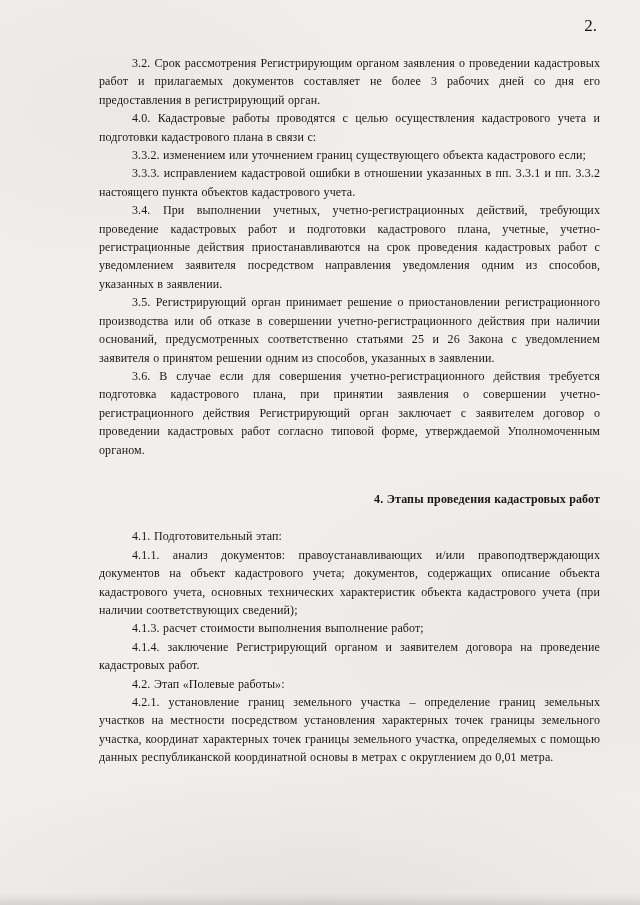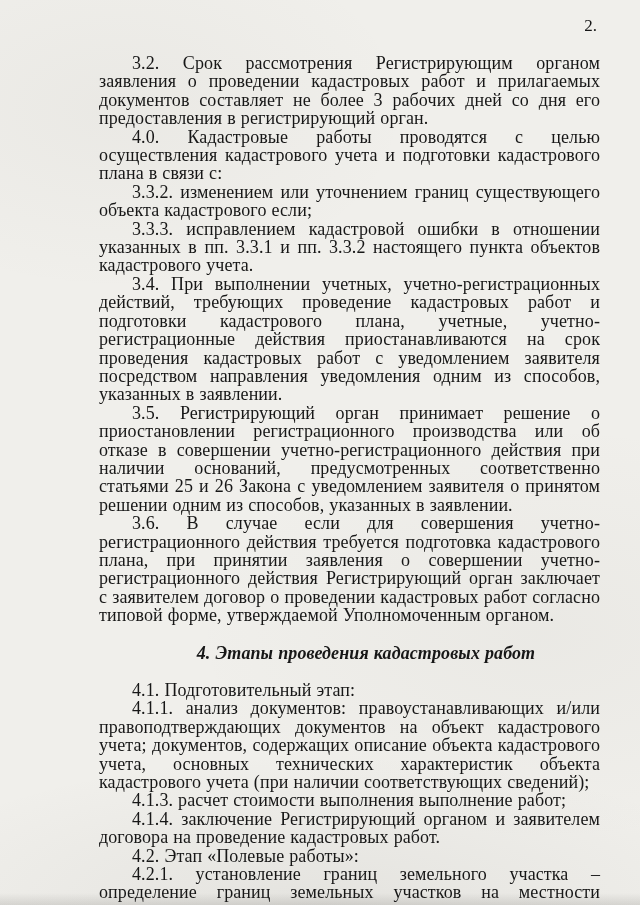--- a/index.html
+++ b/index.html
@@ -27,33 +27,32 @@
   }
   .page-number {
     text-align: right;
     font-size: 17px;
     line-height: 20px;
     padding-right: 3px;
     margin: 0 0 18px 0;
   }
   .doc p {
     margin: 0;
-    font-size: 18px;
+    font-size: 12px;
     line-height: 18.4px;
     text-align: justify;
     text-indent: 33px;
     word-spacing: 0.4px;
     letter-spacing: 0.1px;
   }
   .doc p.section-heading {
     font-weight: bold;
-    text-align: center;
-    margin-top: 19px;
+    text-align: right;
+    margin-top: 31px;
     margin-bottom: 19px;
-    font-style: italic;
   }
   .bottom-shade {
     position: absolute;
     left: 0;
     right: 0;
     bottom: 0;
     height: 12px;
     background: linear-gradient(to bottom, rgba(0,0,0,0), rgba(70,68,64,0.14));
     pointer-events: none;
   }

